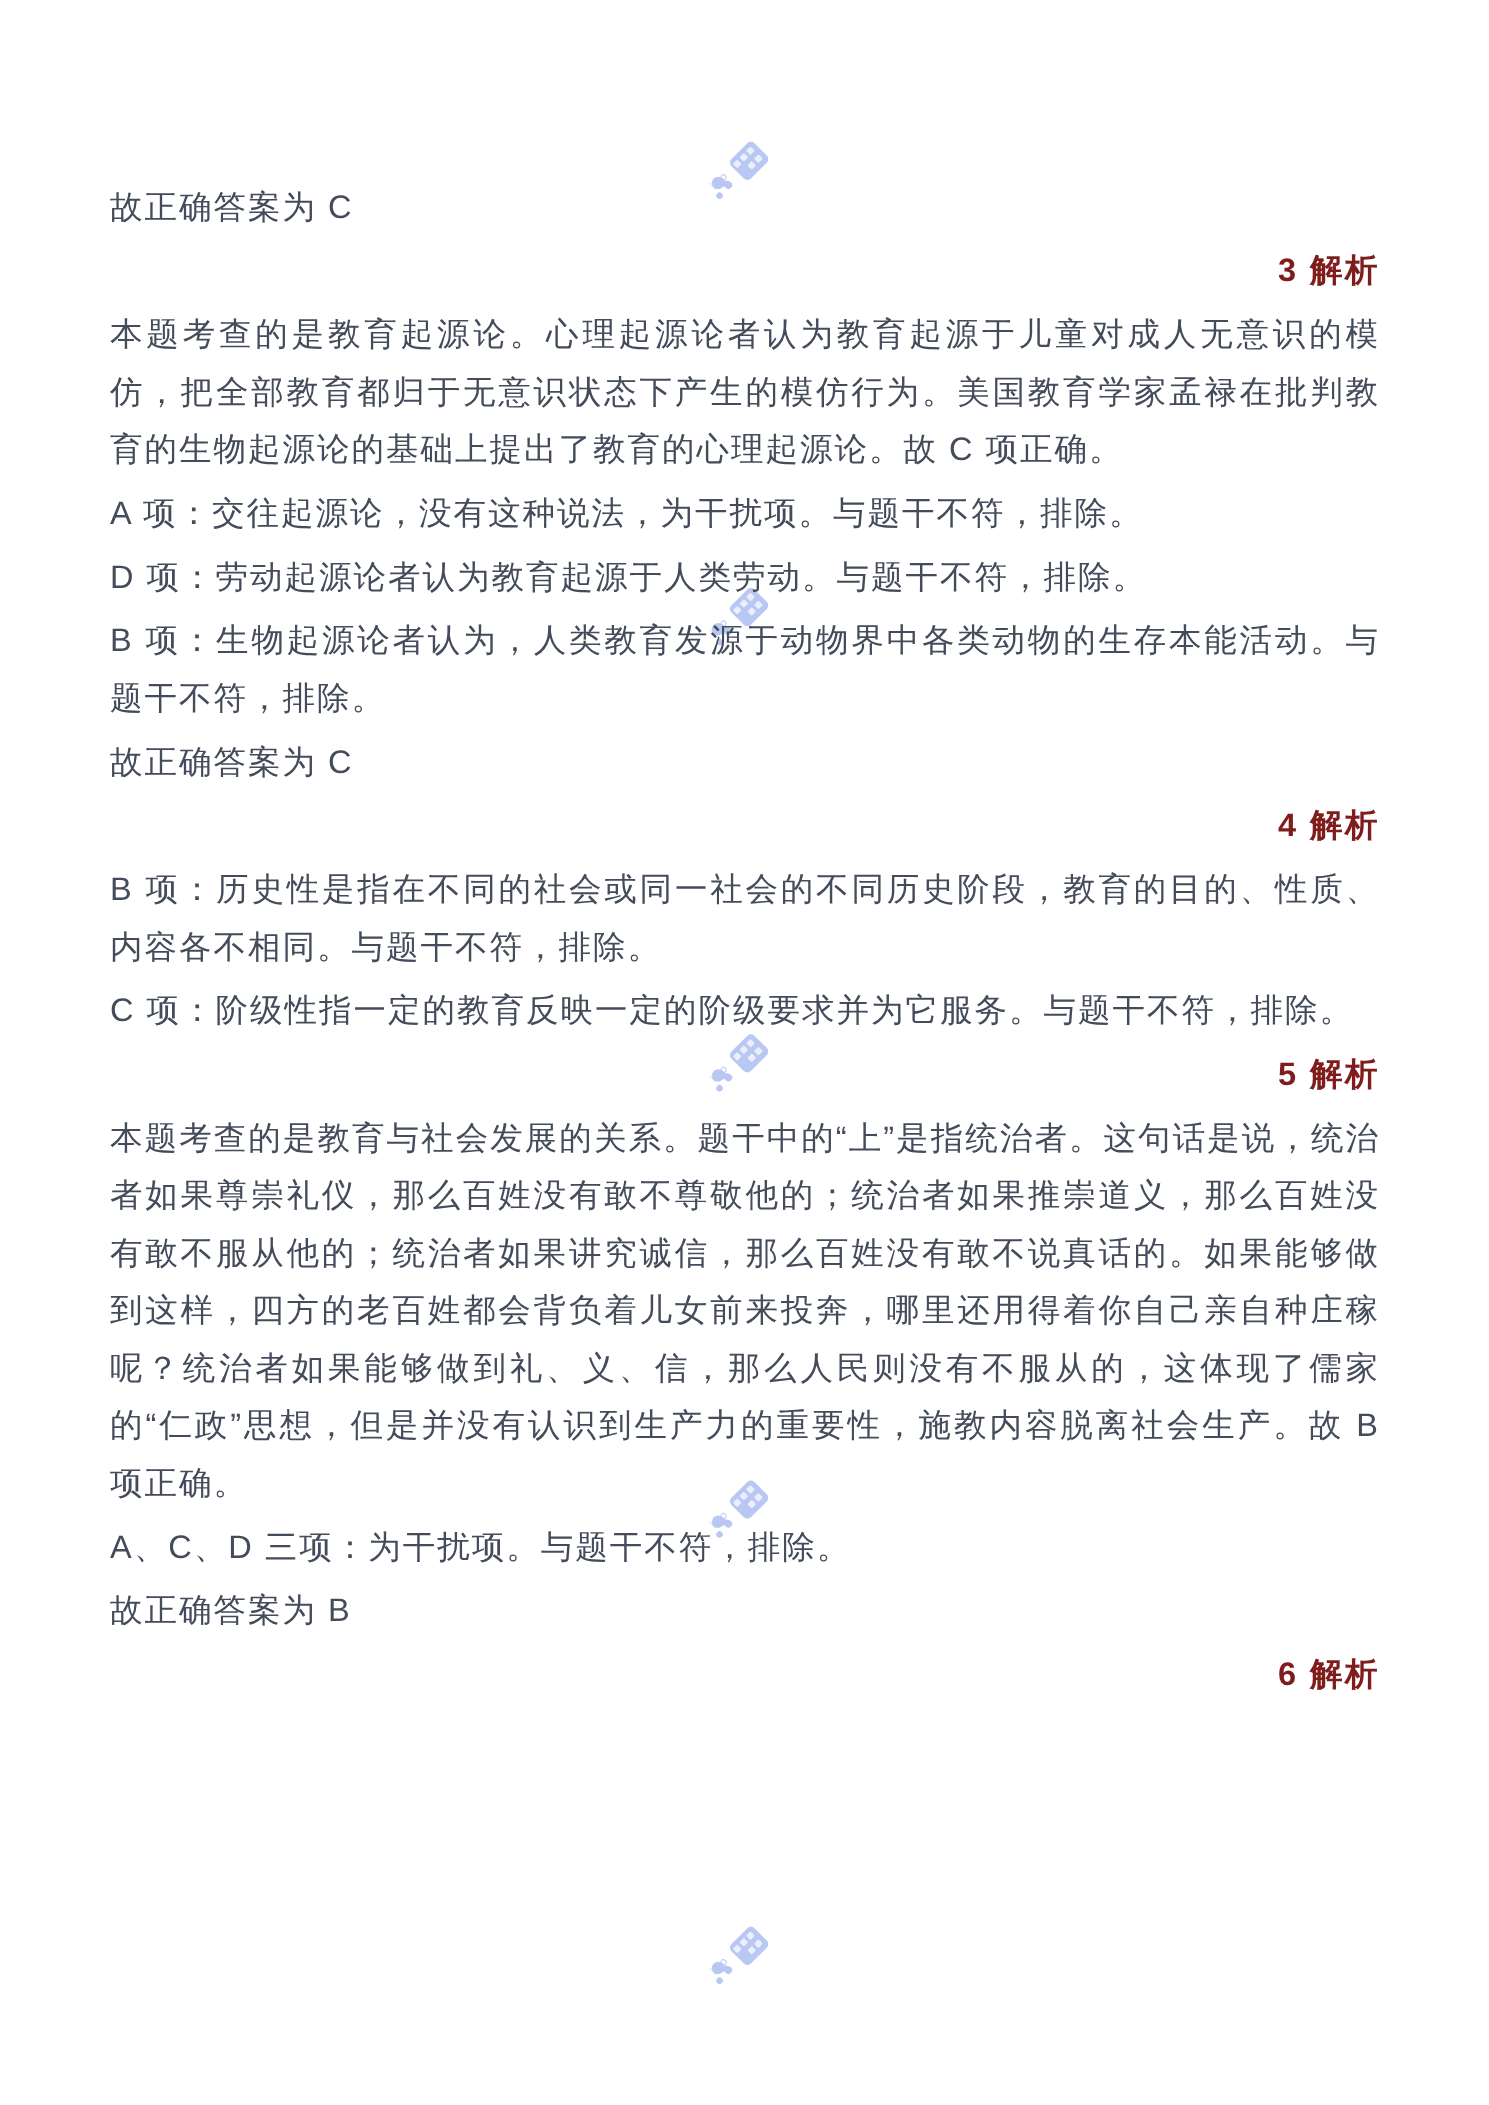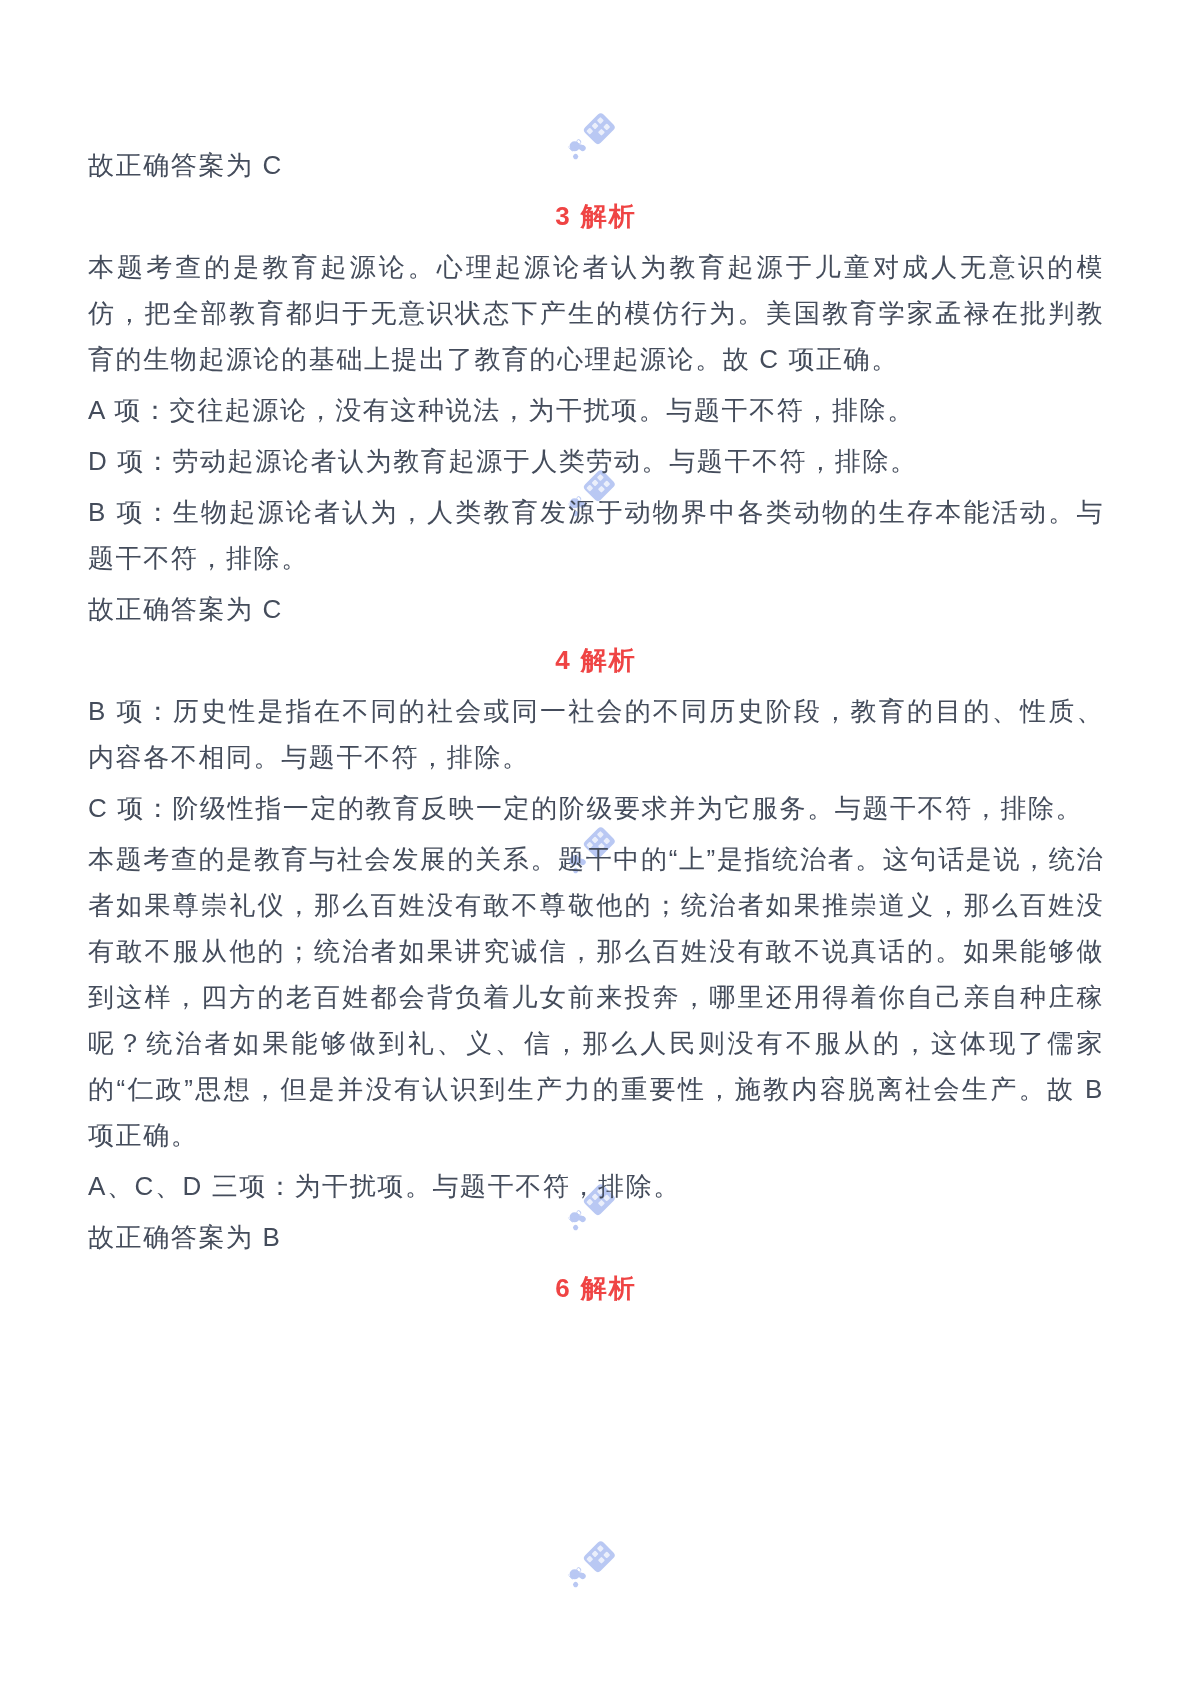--- a/index.html
+++ b/index.html
@@ -22,23 +22,23 @@
   .blk{
     font-size:26px;
     line-height:46px;
     letter-spacing:1.6px;
     margin:0 0 5px 0;
     text-align:justify;
   }
   .ans{ text-align:left; }
   .hd{
     font-weight:700;
-    color:#ef4444;
+    color:#7f1d1d;
     letter-spacing:2px;
-    text-align:center;
+    text-align:right;
   }
   .watermark{
     position:absolute;
     left:556px;
     width:64px;
     height:64px;
     z-index:0;
     pointer-events:none;
   }
   .wm-1{top:108px;}
@@ -156,19 +156,20 @@
     <p class="blk ans">故正确答案为 C</p>
     <p class="blk hd">3 解析</p>
     <p class="blk para">本题考查的是教育起源论。心理起源论者认为教育起源于儿童对成人无意识的模仿，把全部教育都归于无意识状态下产生的模仿行为。美国教育学家孟禄在批判教育的生物起源论的基础上提出了教育的心理起源论。故 C 项正确。</p>
     <p class="blk para">A 项：交往起源论，没有这种说法，为干扰项。与题干不符，排除。</p>
     <p class="blk para">D 项：劳动起源论者认为教育起源于人类劳动。与题干不符，排除。</p>
     <p class="blk para">B 项：生物起源论者认为，人类教育发源于动物界中各类动物的生存本能活动。与题干不符，排除。</p>
     <p class="blk ans">故正确答案为 C</p>
     <p class="blk hd">4 解析</p>
     <p class="blk para">B 项：历史性是指在不同的社会或同一社会的不同历史阶段，教育的目的、性质、内容各不相同。与题干不符，排除。</p>
     <p class="blk para">C 项：阶级性指一定的教育反映一定的阶级要求并为它服务。与题干不符，排除。</p>
+    <p class="blk hd">5 解析</p>
     <p class="blk para">本题考查的是教育与社会发展的关系。题干中的“上”是指统治者。这句话是说，统治者如果尊崇礼仪，那么百姓没有敢不尊敬他的；统治者如果推崇道义，那么百姓没有敢不服从他的；统治者如果讲究诚信，那么百姓没有敢不说真话的。如果能够做到这样，四方的老百姓都会背负着儿女前来投奔，哪里还用得着你自己亲自种庄稼呢？统治者如果能够做到礼、义、信，那么人民则没有不服从的，这体现了儒家的“仁政”思想，但是并没有认识到生产力的重要性，施教内容脱离社会生产。故 B 项正确。</p>
     <p class="blk para">A、C、D 三项：为干扰项。与题干不符，排除。</p>
     <p class="blk ans">故正确答案为 B</p>
     <p class="blk hd">6 解析</p>
   </div>
 
 </div>
 
 </body></html>

